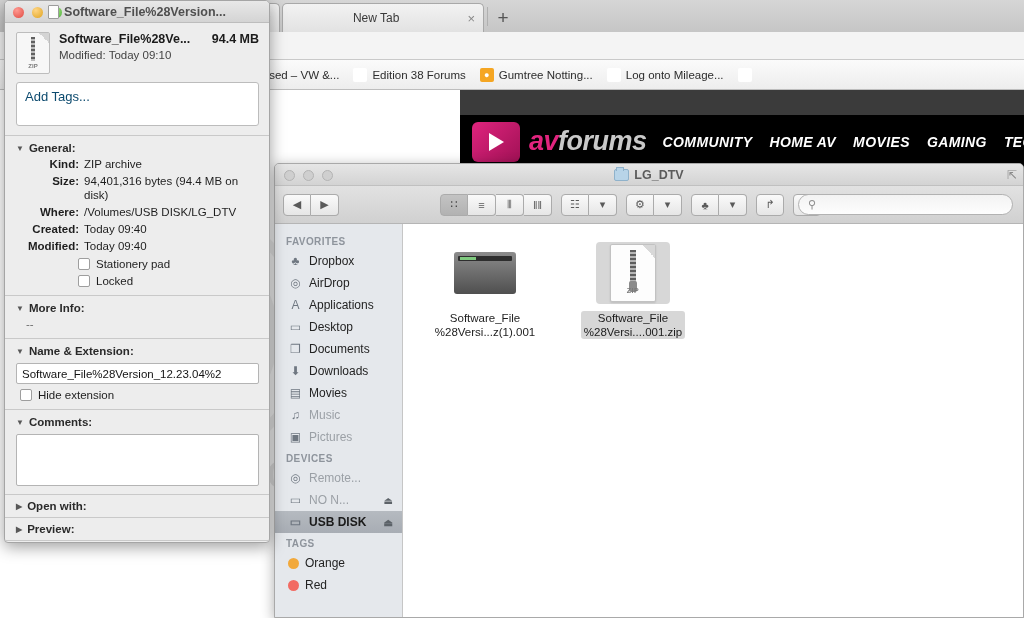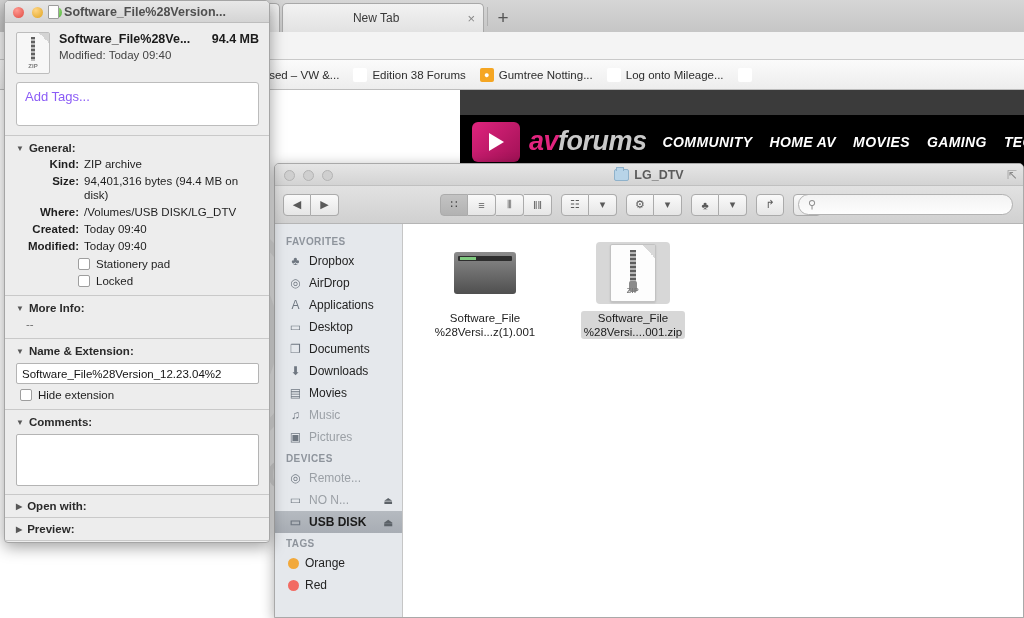--- a/index.html
+++ b/index.html
@@ -184,21 +184,21 @@
   .in-head .bigicon .ziptxt { position:absolute; left:0; bottom:4px; width:100%; text-align:center;
                               font-size:6px; color:#7c7c7c; font-weight:bold; }
   .in-head .meta { flex:1; min-width:0; }
   .in-head .line1 { display:flex; justify-content:space-between; align-items:flex-end; gap:6px; }
   .in-head .fname { font-size:12.5px; font-weight:bold; color:#1b1b1b; white-space:nowrap; overflow:hidden; text-overflow:ellipsis; }
   .in-head .fsize { font-size:12.5px; font-weight:bold; color:#1b1b1b; white-space:nowrap; }
   .in-head .fmod { font-size:11.5px; color:#444; margin-top:3px; }
 
   .in-tags { margin:0 10px 9px 11px; height:44px; background:#fff; border:1px solid #bcbcbc; border-radius:3px;
              display:flex; align-items:flex-start; padding:6px 8px; }
-  .in-tags .ph { font-size:13px; color:#8b5cf6; }
+  .in-tags .ph { font-size:13px; color:#0c4a6e; }
 
   .in-sect { border-top:1px solid #c9c9c9; padding:6px 10px 8px 11px; }
   .in-sect-h { display:flex; align-items:center; gap:5px; font-size:11.5px; font-weight:bold; color:#2a2a2a; }
   .tri { font-size:8px; color:#585858; }
   .kv { display:flex; font-size:11.5px; color:#1e1e1e; margin-top:3px; line-height:14px; }
   .kv .k { width:68px; text-align:right; font-weight:bold; flex:0 0 auto; padding-right:5px; }
   .kv .v { flex:1; }
   .cbrow { display:flex; align-items:center; gap:6px; margin-top:5px; margin-left:62px; font-size:11.5px; color:#1e1e1e; }
   .cb { width:12px; height:12px; background:#fff; border:1px solid #9e9e9e; border-radius:2px; flex:0 0 auto; }
   .in-dashes { font-size:11.5px; color:#6a6a6a; padding-left:10px; margin-top:4px; }
@@ -456,21 +456,21 @@
       <div class="bigicon">
         <div class="fold"></div>
         <div class="zipper"></div>
         <div class="ziptxt">ZIP</div>
       </div>
       <div class="meta">
         <div class="line1">
           <span class="fname">Software_File%28Ve...</span>
           <span class="fsize">94.4 MB</span>
         </div>
-        <div class="fmod">Modified: Today 09:40</div>
+        <div class="fmod">Modified: Today 09:10</div>
       </div>
     </div>
 
     <div class="in-tags">
       <span class="ph">Add Tags...</span>
     </div>
 
     <div class="in-sect">
       <div class="in-sect-h">
         <span class="tri">▼</span>

